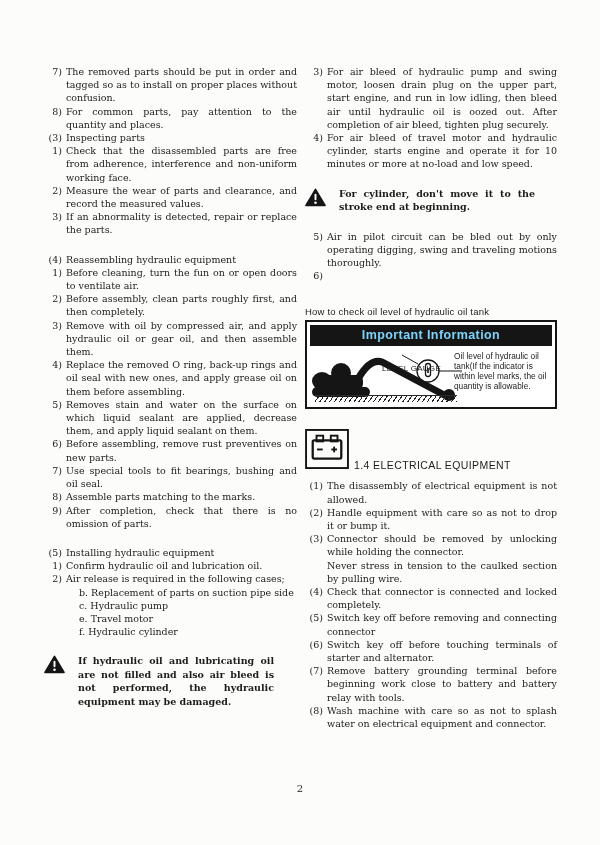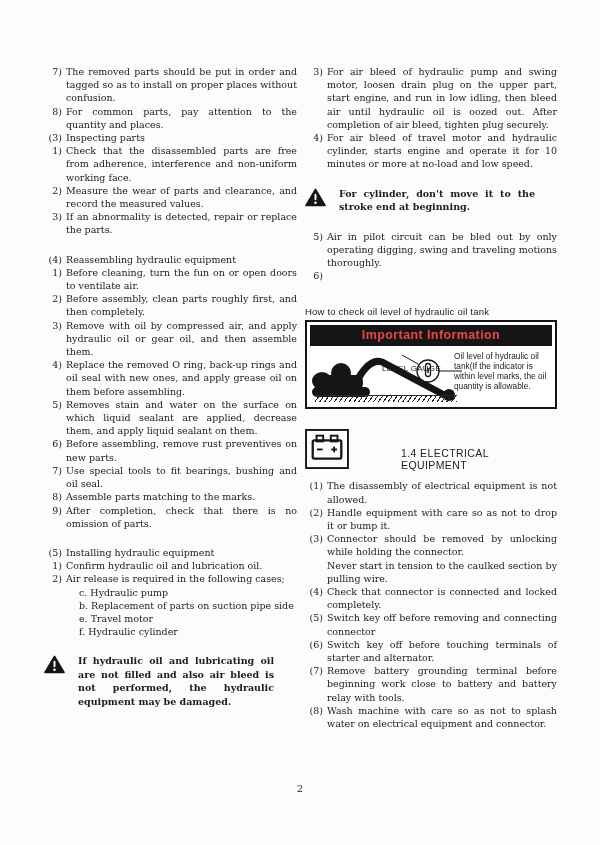--- a/index.html
+++ b/index.html
@@ -12,33 +12,33 @@
   .num{flex:none;width:18px;text-align:right;margin-right:4px;}
   .txt{flex:1;text-align:justify;}
   .sub{margin-left:35px;font-size:9.5px;line-height:13.2px;}
   .gap{height:16px;}
   .warning{display:flex;width:230px;font-weight:bold;}
   .wicon{flex:none;width:22px;margin-right:12px;padding-top:1px;}
   .wtext{flex:1;text-align:justify;font-size:9.5px;line-height:13.5px;}
   .caption{font-family:Liberation Sans, sans-serif;font-size:9.5px;
            letter-spacing:0.2px;margin:24px 0 3px 0;}
   .infobox{border:2px solid #151515;padding:3px;background:#fff;}
-  .banner{background:#151515;color:#ef4444;text-align:center;
+  .banner{background:#151515;color:#7dd3fc;text-align:center;
           font-family:"Liberation Sans", sans-serif;font-weight:bold;
           font-size:12.5px;letter-spacing:0.4px;padding:3px 0 4px 0;}
   .ibcontent{position:relative;height:56px;margin-top:2px;}
   .machine-svg{position:absolute;left:0;bottom:0;}
   .hatch{position:absolute;left:5px;bottom:2px;width:142px;height:6px;
          border-top:1px solid #2a2a2a;
          background:repeating-linear-gradient(-55deg,#222 0 1px,transparent 1px 4px);}
   .gauge-label{position:absolute;left:72px;top:16px;
                font-family:"Liberation Sans", sans-serif;font-size:8px;letter-spacing:0.3px;}
   .ibnote{position:absolute;right:1px;top:4px;width:97px;
           font-family:"Liberation Sans", sans-serif;font-size:8.3px;line-height:9.8px;}
-  .elec-head{display:flex;align-items:flex-end;margin-top:20px;margin-bottom:6px;gap:47px;}
+  .elec-head{display:flex;align-items:flex-end;margin-top:20px;margin-bottom:6px;}
   .battery{flex:none;margin-right:5px;}
   .elec-title{font-family:"Liberation Sans", sans-serif;font-size:10.5px;
               letter-spacing:0.4px;padding-bottom:2px;}
   .pagenum{position:absolute;top:783px;left:0;width:600px;text-align:center;
            font-size:10px;}
 </style>
 </head>
 <body>
 
 <div>
@@ -115,22 +115,22 @@
         <div class="txt">Installing hydraulic equipment</div>
       </div>
     <div class="item">
         <span class="num">1)</span>
         <div class="txt">Confirm hydraulic oil and lubrication oil.</div>
       </div>
     <div class="item">
         <span class="num">2)</span>
         <div class="txt">Air release is required in the following cases;</div>
       </div>
+    <div class="sub">b. Replacement of parts on suction pipe side</div>
     <div class="sub">c. Hydraulic pump</div>
-    <div class="sub">b. Replacement of parts on suction pipe side</div>
     <div class="sub">e. Travel motor</div>
     <div class="sub">f. Hydraulic cylinder</div>
     <div class="gap"></div>
     <div class="warning">
       <span class="wicon">
         <svg width="21" height="19" viewBox="0 0 26 23">
           <path d="M13 1.5 L24.8 21.3 L1.2 21.3 Z" fill="#151515" stroke="#151515" stroke-width="2" stroke-linejoin="round"></path>
           <rect x="11.8" y="7" width="2.4" height="8" rx="1.2" fill="#fff"></rect>
           <circle cx="13" cy="18" r="1.6" fill="#fff"></circle>
         </svg>
@@ -213,21 +213,21 @@
         <div class="txt">The disassembly of electrical equipment is not allowed.</div>
       </div>
     <div class="item">
         <span class="num">(2)</span>
         <div class="txt">Handle equipment with care so as not to drop it or bump it.</div>
       </div>
     <div class="item">
         <span class="num">(3)</span>
       <div class="txt">
         <div>Connector should be removed by unlocking while holding the connector.</div>
-        <div>Never start in tension to the caulked section by pulling wire.</div>
+        <div>Never stress in tension to the caulked section by pulling wire.</div>
       </div>
     </div>
     <div class="item">
         <span class="num">(4)</span>
         <div class="txt">Check that connector is connected and locked completely.</div>
       </div>
     <div class="item">
         <span class="num">(5)</span>
         <div class="txt">Switch key off before removing and connecting connector</div>
       </div>

